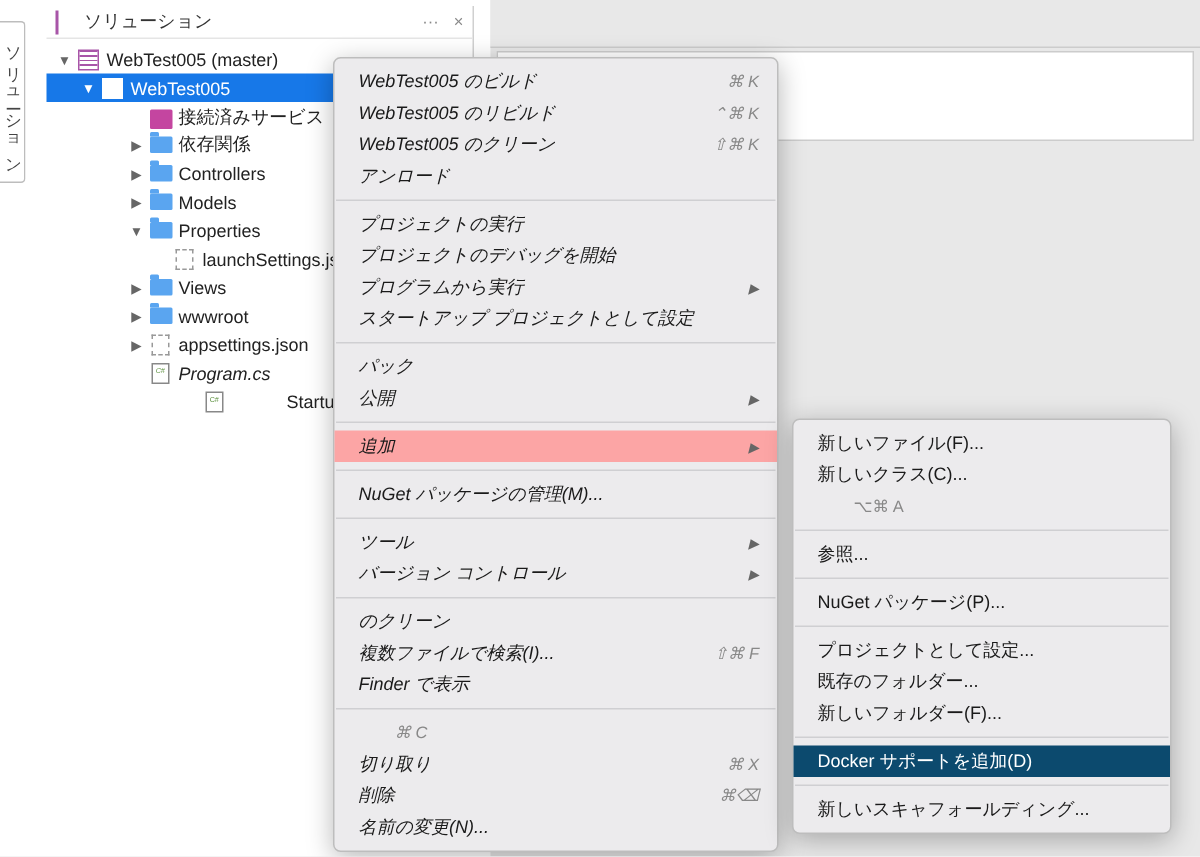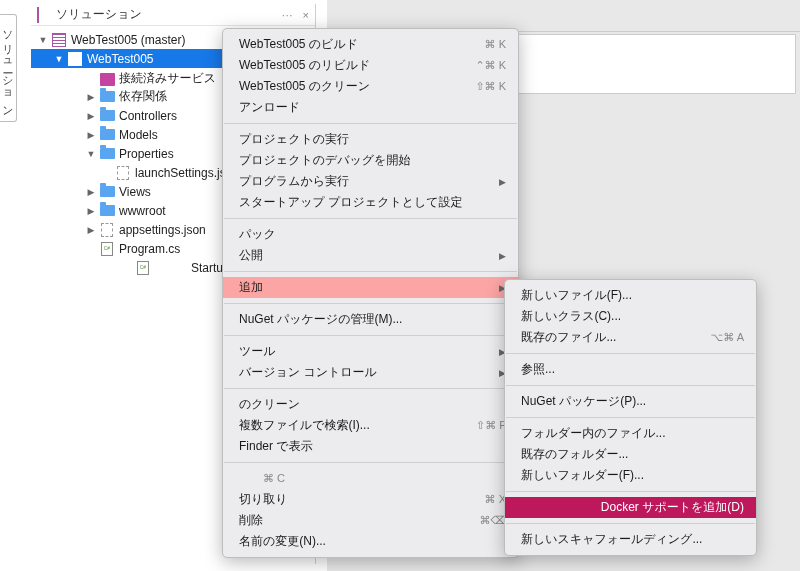--- a/index.html
+++ b/index.html
@@ -65,25 +65,25 @@
   padding:5px 0; color:#1a1a1a;
 }
 .menu .mitem {
   display:flex; align-items:center; height:21px;
   padding:0 12px 0 16px; position:relative;
 }
 .menu .mitem .lbl { flex:1; white-space:nowrap; }
 .menu .mitem .shortcut { color:#888; font-size:11px; margin-left:24px; }
 .menu .mitem .sub { color:#666; font-size:9px; margin-left:24px; }
 .menu .mitem.hl { background:#fca5a5;align-items:center; }
-.menu .mitem.selected { background:#be185d; color:#fff;text-align:right; }
+.menu .mitem.selected { background:#0c4a6e; color:#fff; }
 .menu .sep { height:1px; background:#cfcfd2; margin:5px 1px; }
 
-.menu1 { left:222px; top:28px; width:297px; }
-.menu2 { left:504px; top:279px; width:253px; }
+.menu1 { left:222px; top:38px; width:297px;font-style:italic; }
+.menu2 { left:528px; top:279px; width:253px; }
 </style>
 </head>
 <body>
 
 <div class="vtab">ソリューション</div>
 
 <div class="panel">
   <div class="panel-header">
     <span class="icon">
       <span class="solution-ico"></span>
@@ -163,21 +163,21 @@
         </span>
         <span class="txt">wwwroot</span>
       </div>
       <div class="row" style="padding-left: 54px;">
         <span class="arrow">▶</span>
         <span class="ico">
           <span class="file-ico"></span>
         </span>
         <span class="txt">appsettings.json</span>
       </div>
-      <div class="row" style="padding-left: 54px;">
+      <div class="row" style="padding-left: 54px; font-style: italic;">
         <span class="arrow"></span>
         <span class="ico">
           <span class="cs-ico"></span>
         </span>
         <span class="txt">Program.cs</span>
       </div>
       <div class="row" style="padding-left: 54px; gap: 36px;">
         <span class="arrow"></span>
         <span class="ico">
           <span class="cs-ico"></span>
@@ -276,34 +276,33 @@
     </div>
   </div>
 <div class="menu menu2" id="menu2">
     <div class="mitem">
       <span class="lbl">新しいファイル(F)...</span>
     </div>
     <div class="mitem">
       <span class="lbl">新しいクラス(C)...</span>
     </div>
     <div class="mitem">
-      <span class="lbl">既存のファイル...</span>
       <span class="shortcut">⌥⌘ A</span>
     </div>
     <div class="sep"></div>
     <div class="mitem">
       <span class="lbl">参照...</span>
     </div>
     <div class="sep"></div>
     <div class="mitem">
       <span class="lbl">NuGet パッケージ(P)...</span>
     </div>
     <div class="sep"></div>
     <div class="mitem">
-      <span class="lbl">フォルダー内のファイル...</span>
+      <span class="lbl">プロジェクトとして設定...</span>
     </div>
     <div class="mitem">
       <span class="lbl">既存のフォルダー...</span>
     </div>
     <div class="mitem">
       <span class="lbl">新しいフォルダー(F)...</span>
     </div>
     <div class="sep"></div>
     <div class="mitem selected">
       <span class="lbl">Docker サポートを追加(D)</span>

